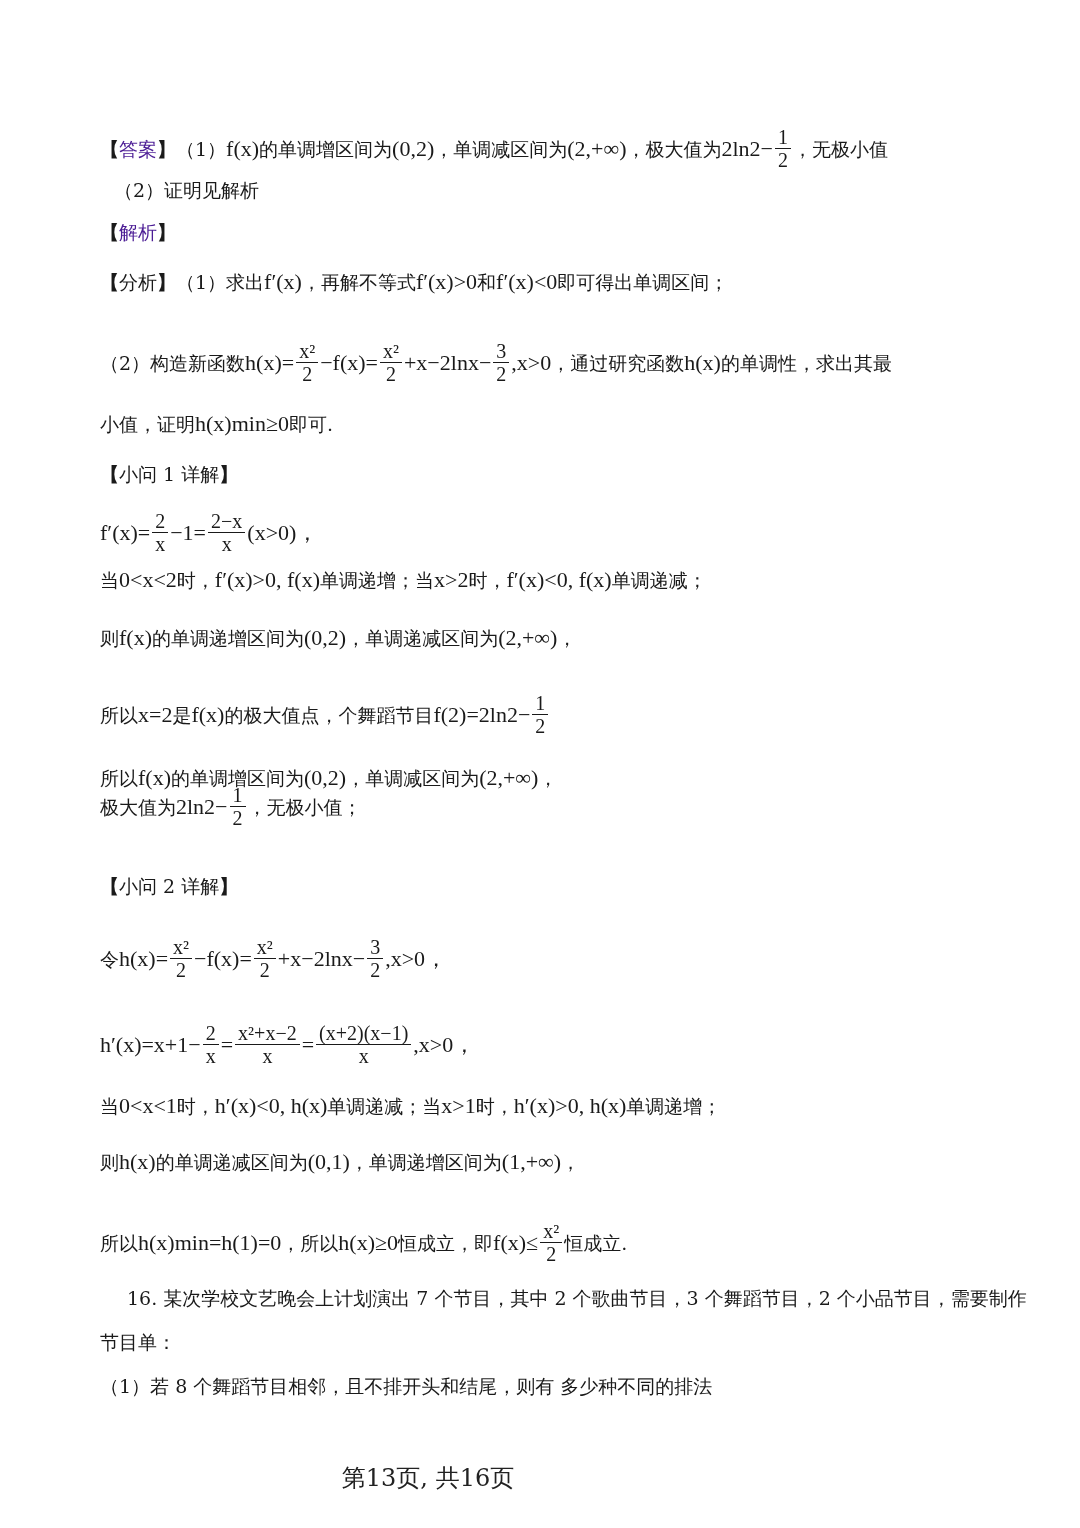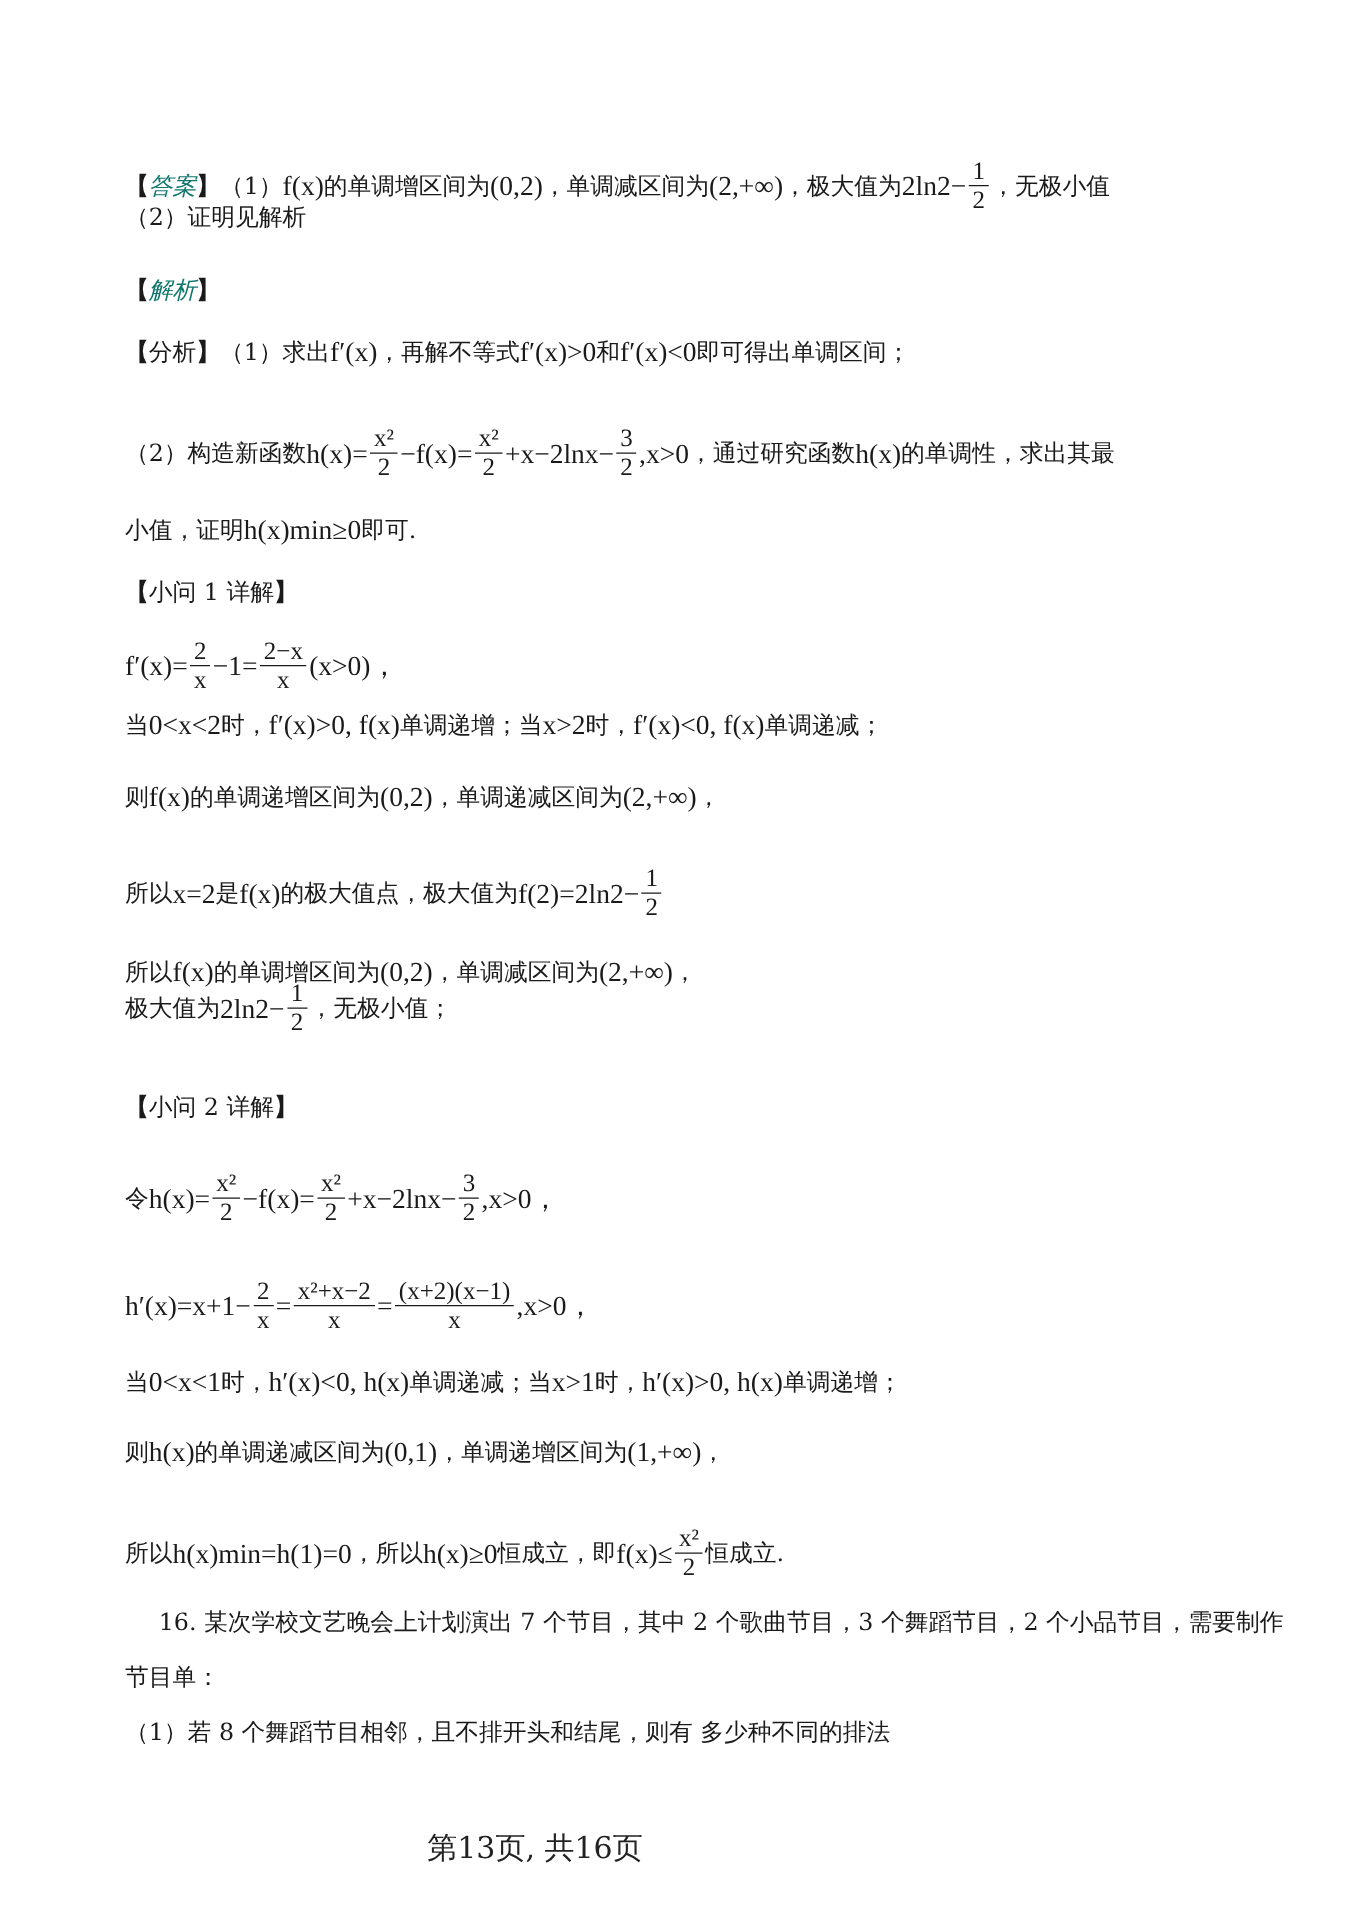--- a/index.html
+++ b/index.html
@@ -8,21 +8,21 @@
     font-family: "DejaVu Serif", "Liberation Serif", serif;
     color: #1a1a1a;
   }
   .page { position: absolute; left: 0; top: 0; width: 1080px; height: 1528px; }
   .line {
     position: absolute; left: 100px; font-size: 19px; line-height: 28px;
     white-space: nowrap; display: flex; align-items: center;
   }
   .math { font-family: "Liberation Serif", "DejaVu Serif", serif; font-size: 22px; }
   .bracket { font-weight: bold; }
-  .tag-blue { color: #0f766e; font-style: italic; }
+  .tag-blue { color: #4c1d95; }
   .frac {
     display: inline-flex; flex-direction: column; align-items: center;
     vertical-align: middle; margin: 0 2px; font-family: "Liberation Serif", serif;
     font-size: 20px; line-height: 22px;
   }
   .frac .num { border-bottom: 1.3px solid #1a1a1a; padding: 0 3px; }
   .frac .den { padding: 0 3px; }
   .footer {
     position: absolute; top: 1462px; left: 0; width: 856px; text-align: center;
     font-size: 24px; font-family: "DejaVu Serif", serif; color: #222;
@@ -46,21 +46,21 @@
     <span class="math">(2,+∞)</span>
     <span>，极大值为</span>
     <span class="math">2ln2−</span>
     <span class="frac">
         <span class="num">1</span>
         <span class="den">2</span>
       </span>
     <span>，无极小值</span>
   </div>
 
-  <div class="line" style="top:160px;">
+  <div class="line" style="top:176px;margin-left:14px;">
     <span>（2）证明见解析</span>
   </div>
 
   <div class="line" style="top:218px;">
     <span class="bracket">【</span>
       <span class="tag-blue">解析</span>
       <span class="bracket">】</span>
   </div>
 
   <div class="line" style="top:268px;">
@@ -147,21 +147,21 @@
       <span>，单调递减区间为</span>
     <span class="math">(2,+∞)</span>
       <span>，</span>
   </div>
 
   <div class="line" style="top:692px;">
     <span>所以</span>
       <span class="math">x=2</span>
       <span>是</span>
     <span class="math">f(x)</span>
-      <span>的极大值点，极大值为</span>
+      <span>的极大值点，个舞蹈节目</span>
     <span class="math">f(2)=2ln2−</span>
     <span class="frac">
         <span class="num">1</span>
         <span class="den">2</span>
       </span>
   </div>
 
   <div class="line" style="top:764px;">
     <span>所以</span>
       <span class="math">f(x)</span>

